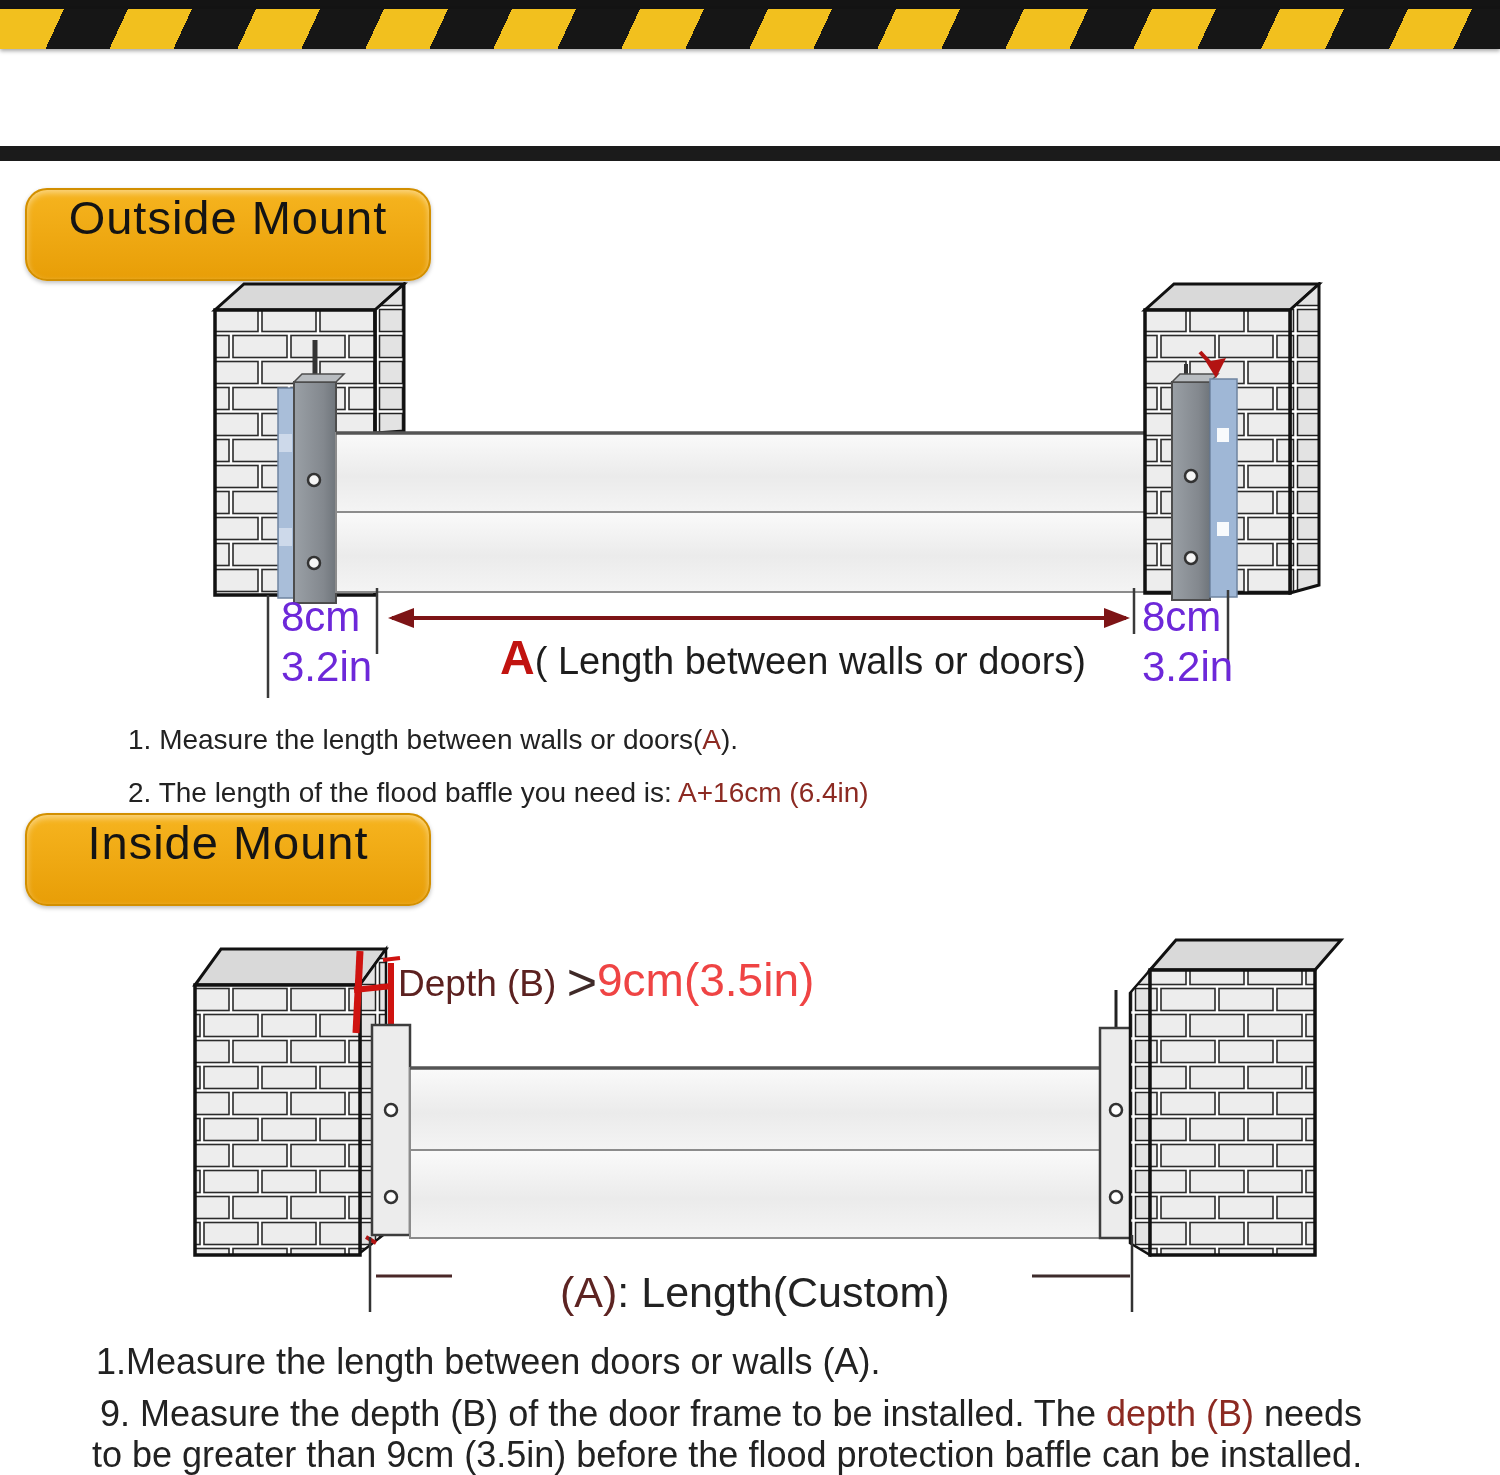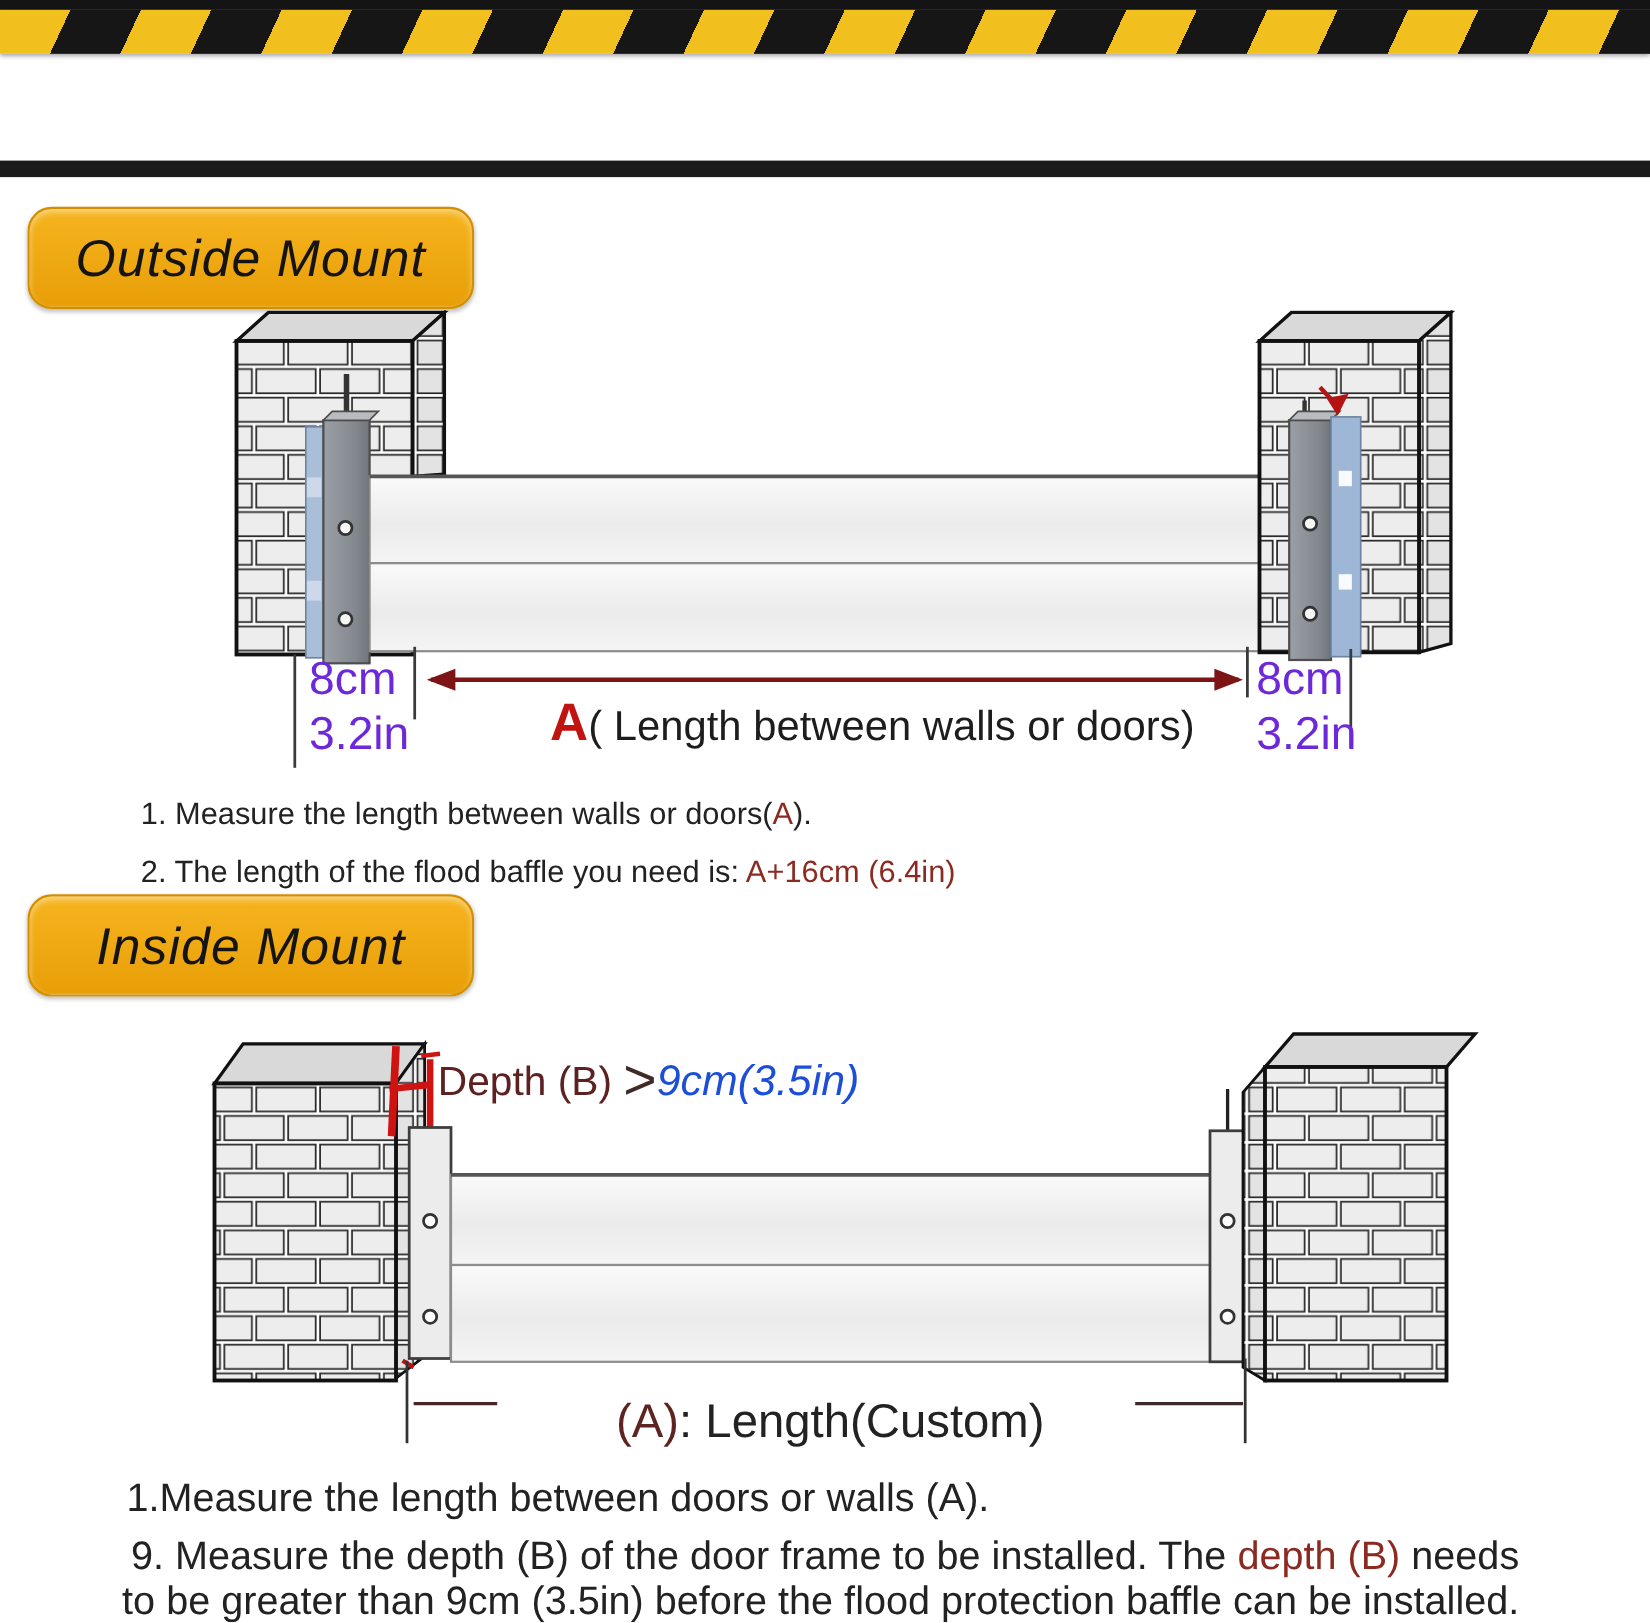--- a/index.html
+++ b/index.html
@@ -16,41 +16,41 @@
     display:flex;align-items:center;justify-content:center;}
   .title{font-size:82px;font-weight:700;letter-spacing:-2px;color:#0d0d0d;
     transform:scaleX(.85);transform-origin:center;white-space:nowrap;
     text-shadow:3px 3px 3px rgba(0,0,0,.30);}
   .band-black{left:0;top:146px;width:1500px;height:15px;background:#1b1b1b;}
 
   
   .badge{left:25px;width:402px;height:89px;border-radius:22px;
     background:linear-gradient(#f6b41f,#e89e07);
     border:2px solid #d28f00;box-shadow:inset 0 3px 6px rgba(255,255,255,.45), 0 2px 4px rgba(0,0,0,.25);
-    display:flex;align-items:center;justify-content:center;font-style:italic;}
+    display:flex;justify-content:center;}
   .badge span{font-size:47px;color:#141414;letter-spacing:1px;white-space:nowrap;}
   .badge.om{top:188px;}
   .badge.im{top:813px;}
 
   
   svg.diagram{display:block;}
 
   
   .dim-pair{line-height:50px;font-size:42px;color:#6d28d9;white-space:nowrap;}
   .arrow-label{white-space:nowrap;font-size:38px;color:#1d1d1d;}
   .arrow-label .big-a{font-size:48px;font-weight:700;color:#c11310;}
   .steps{font-size:28px;color:#222222;white-space:nowrap;}
   .maroon{color:#8c2a22;}
   .depth-label{white-space:nowrap;}
   .depth-label .d1{font-size:37px;color:#5c2120;}
   .depth-label .gt{font-size:52px;color:#3f2a28;vertical-align:-4px;}
-  .depth-label .d2{font-size:39px;color:#1d4ed8;font-style:italic;}
+  .depth-label .d2{font-size:46px;color:#ef4444;}
   .len-label{white-space:nowrap;font-size:43px;color:#222;}
   .len-label .a{color:#5d2422;}
-  .bsteps{font-size:36px;color:#222;white-space:nowrap;margin-left:19px;}
+  .bsteps{font-size:36px;color:#222;white-space:nowrap;}
 </style>
 </head>
 <body>
 
 <div class="page">
 
   <div class="abs top-black"></div>
   <div class="abs hazard"></div>
   <div class="abs band-black"></div>
 

